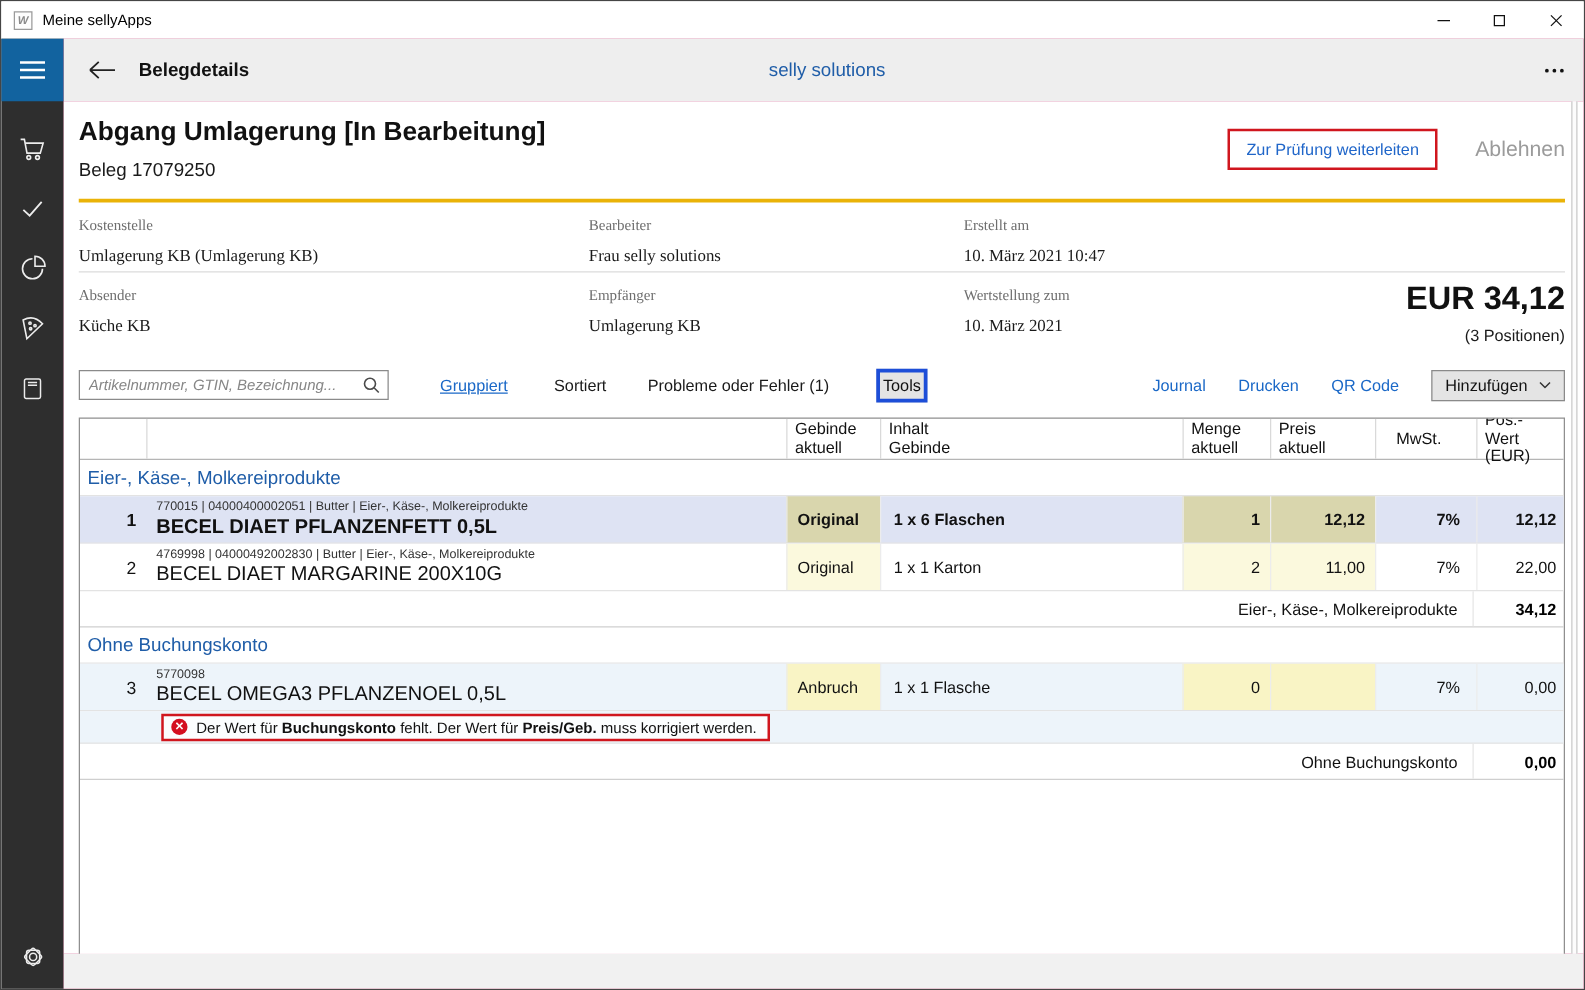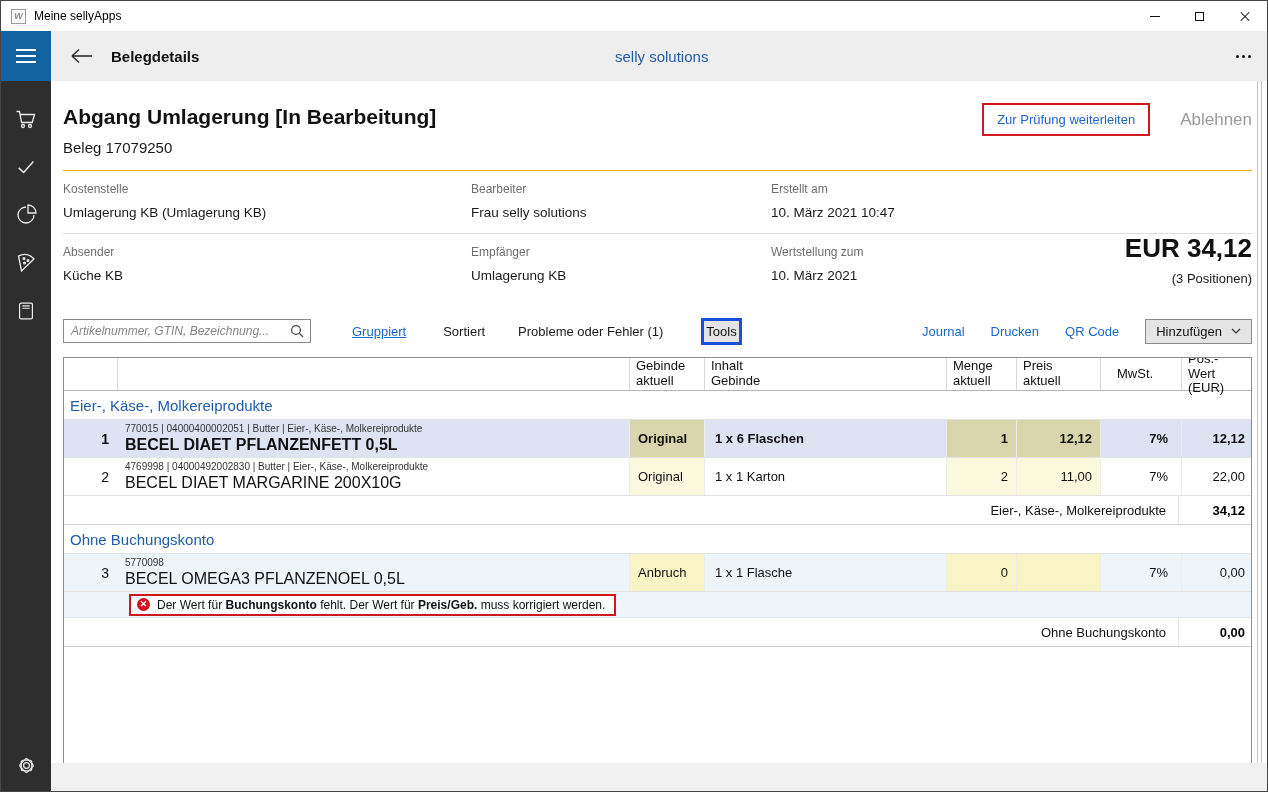--- a/index.html
+++ b/index.html
@@ -44,35 +44,35 @@
   .back-btn { margin-left:18px; width:26px; display:flex; align-items:center; justify-content:center; }
   .topbar-title { margin-left:16px; font-size:15px; font-weight:bold; color:#111; }
   .brand { position:absolute; left:564px; font-size:15px; color:#1f5da8; }
   .more-dots { position:absolute; right:16px; display:flex; gap:3px; }
   .more-dots i { width:3px; height:3px; border-radius:50%; background:#111; display:block; }
 
   
   .content { position:relative; flex:1; background:#fff; padding:0 15px 0 12px; overflow:hidden; }
   .bottomstrip { height:30px; background:#f1f1f1; flex:0 0 30px; }
 
-  .doc-head { padding:13px 0 14px 0; border-bottom:1px solid #eab308;margin-top:11px; }
+  .doc-head { padding:13px 0 14px 0; border-bottom:3px solid #eab308; }
   .doc-title { font-size:21px; font-weight:bold; color:#111; }
   .doc-sub { margin-top:10px; font-size:15px; color:#1a1a1a; }
 
   .doc-actions { position:absolute; top:22px; right:15px; display:flex; align-items:center; gap:30px; }
   .annotation { border:2px solid #d0161e; }
   .btn-forward { padding:7px 13px; font-size:17px; color:#2066c9; background:transparent; cursor:pointer; }
   .btn-reject { font-size:17px; color:#9b9b9b; background:transparent; border:0; cursor:pointer; }
 
-  .meta-row { display:grid; grid-template-columns:408px 300px 1fr; padding:11px 0 13px 0; }
+  .meta-row { display:grid; grid-template-columns:408px 300px 1fr; padding:11px 0 4px 0;font-family:Liberation Serif, serif; }
   .meta-row.first { border-bottom:1px solid #dcdcdc; }
   .meta-label { font-size:12px; color:#6e6e6e; margin-bottom:9px; }
   .meta-value { font-size:13.5px; color:#1a1a1a; }
 
-  .total-block { position:absolute; top:152px; right:15px; text-align:right; }
+  .total-block { position:absolute; top:142px; right:15px; text-align:right; }
   .total-amount { font-size:26px; font-weight:bold; color:#111; }
   .total-note { margin-top:7px; font-size:13px; color:#1a1a1a; }
 
   
   .toolbar { margin-top:22px; display:flex; align-items:center; height:26px; font-size:13px;justify-content:center; }
   .search { width:248px; height:24px; border:1px solid #8a8a8a; background:#fff;
             display:flex; align-items:center; padding-right:6px; }
   .search input { flex:1; border:0; outline:0; height:20px; padding:0 4px 0 7px;
                   font-family:"Liberation Sans", sans-serif; font-size:12px; color:#333; }
   .search input::placeholder { font-style:italic; color:#868686; }

